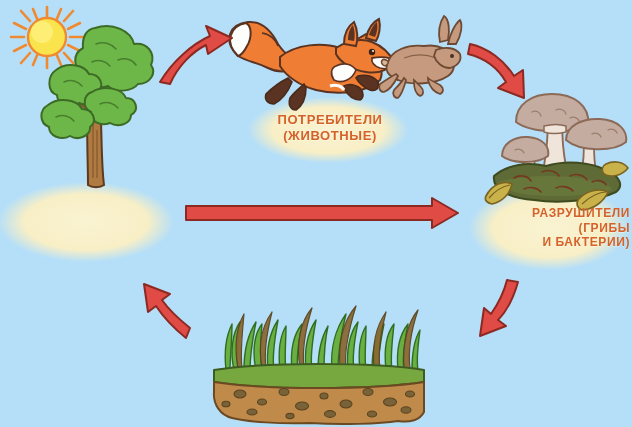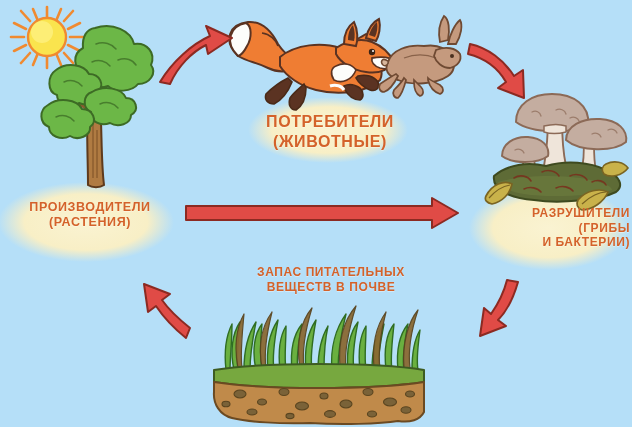--- a/index.html
+++ b/index.html
@@ -24,21 +24,21 @@
     text-align:center;
     color:#d4622a;
     font-weight:bold;
     letter-spacing:0.6px;
     line-height:1.22;
     white-space:pre-line;
     pointer-events:none;
     text-shadow:0 1px 0 rgba(255,255,255,0.35);
   }
   #lbl-producers{ left:0px;  top:200px; width:180px; font-size:12.5px; }
-  #lbl-consumers{ left:245px;top:112px; width:170px; font-size:16px; }
+  #lbl-consumers{ left:245px;top:112px; width:170px; font-size:13px; }
   #lbl-decomposers{ left:470px;top:206px; width:160px; font-size:12px;text-align:right; }
   #lbl-soil{ left:222px; top:265px; width:218px; font-size:12px; color:#d4622a; }
 </style>
 </head>
 <body>
 
 <div id="stage">
 
   <svg viewBox="0 0 632 427" xmlns="http://www.w3.org/2000/svg">
     <defs>
@@ -277,23 +277,19 @@
       <path d="M186 206 L432 206 L432 198 L458 213 L432 228 L432 220 L186 220 Z"></path>
 
       <path d="M518 282 C514 296 508 310 498 320 L506 326 L480 336 L484 308 L491 314
                C498 304 504 292 507 280 Z"></path>
 
       <path d="M186 338 C176 330 164 318 156 306 L148 312 L144 284 L170 294 L162 300
                C169 310 180 320 190 328 Z"></path>
     </g>
   </svg>
 
-  <div class="label-text" id="lbl-producers">ПРОИЗВОДИТЕЛИ
-(РАСТЕНИЯ)</div>
   <div class="label-text" id="lbl-consumers">ПОТРЕБИТЕЛИ
 (ЖИВОТНЫЕ)</div>
   <div class="label-text" id="lbl-decomposers">РАЗРУШИТЕЛИ
 (ГРИБЫ
 И БАКТЕРИИ)</div>
-  <div class="label-text" id="lbl-soil">ЗАПАС ПИТАТЕЛЬНЫХ
-ВЕЩЕСТВ В ПОЧВЕ</div>
 
 </div>
 
 </body></html>

